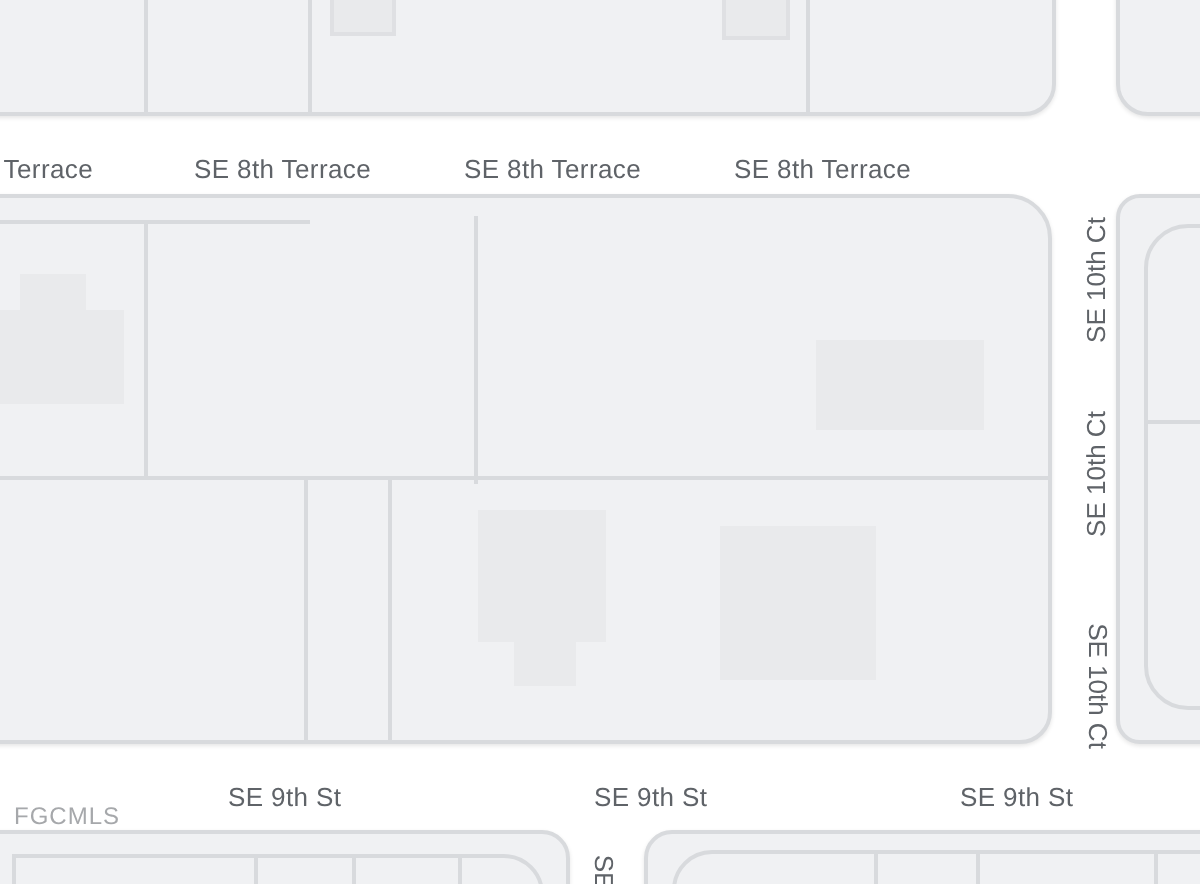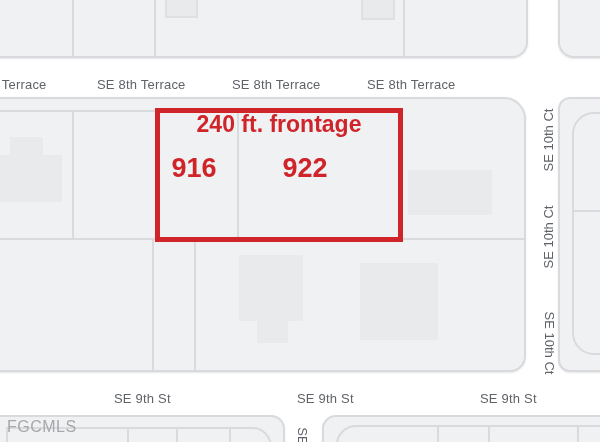--- a/index.html
+++ b/index.html
@@ -70,22 +70,22 @@
     font-size:23px;font-weight:bold;
     white-space:nowrap;
   }
   .redbox .lot{
     position:absolute;top:40px;
     color:var(--red);
     font-size:27px;font-weight:bold;
     text-align:center;width:60px;
   }
   .watermark{
-    position:absolute;left:7px;top:418px;
-    color:var(--wm);font-size:16px;letter-spacing:0.5px;
+    position:absolute;left:7px;top:401px;
+    color:var(--wm);font-size:12px;letter-spacing:0.5px;
     z-index:5;
   }
 </style>
 </head>
 <body>
 
 <div class="map">
 
   <div class="block" style="left:-10px;top:-20px;width:538px;height:78px;border-bottom-right-radius:16px;"></div>
   <div class="pline-v" style="left:72px;top:0;height:57px;"></div>
@@ -135,21 +135,16 @@
   <div class="street-label" style="left:114px;top:391px;">SE 9th St</div>
   <div class="street-label" style="left:297px;top:391px;">SE 9th St</div>
   <div class="street-label" style="left:480px;top:391px;">SE 9th St</div>
 
   <div class="vlabel" style="left:548px;top:140px;">SE 10th Ct</div>
   <div class="vlabel" style="left:548px;top:237px;">SE 10th Ct</div>
   <div class="vlabel down" style="left:549px;top:343px;">SE 10th Ct</div>
 
   <div class="vlabel down" style="left:302px;top:436px;">SE</div>
 
-  <div class="redbox">
-    <div class="frontage">240 ft. frontage</div>
-    <div class="lot" style="left:4px;">916</div>
-    <div class="lot" style="left:115px;">922</div>
-  </div>
 
   <div class="watermark">FGCMLS</div>
 
 </div>
 
 </body></html>

